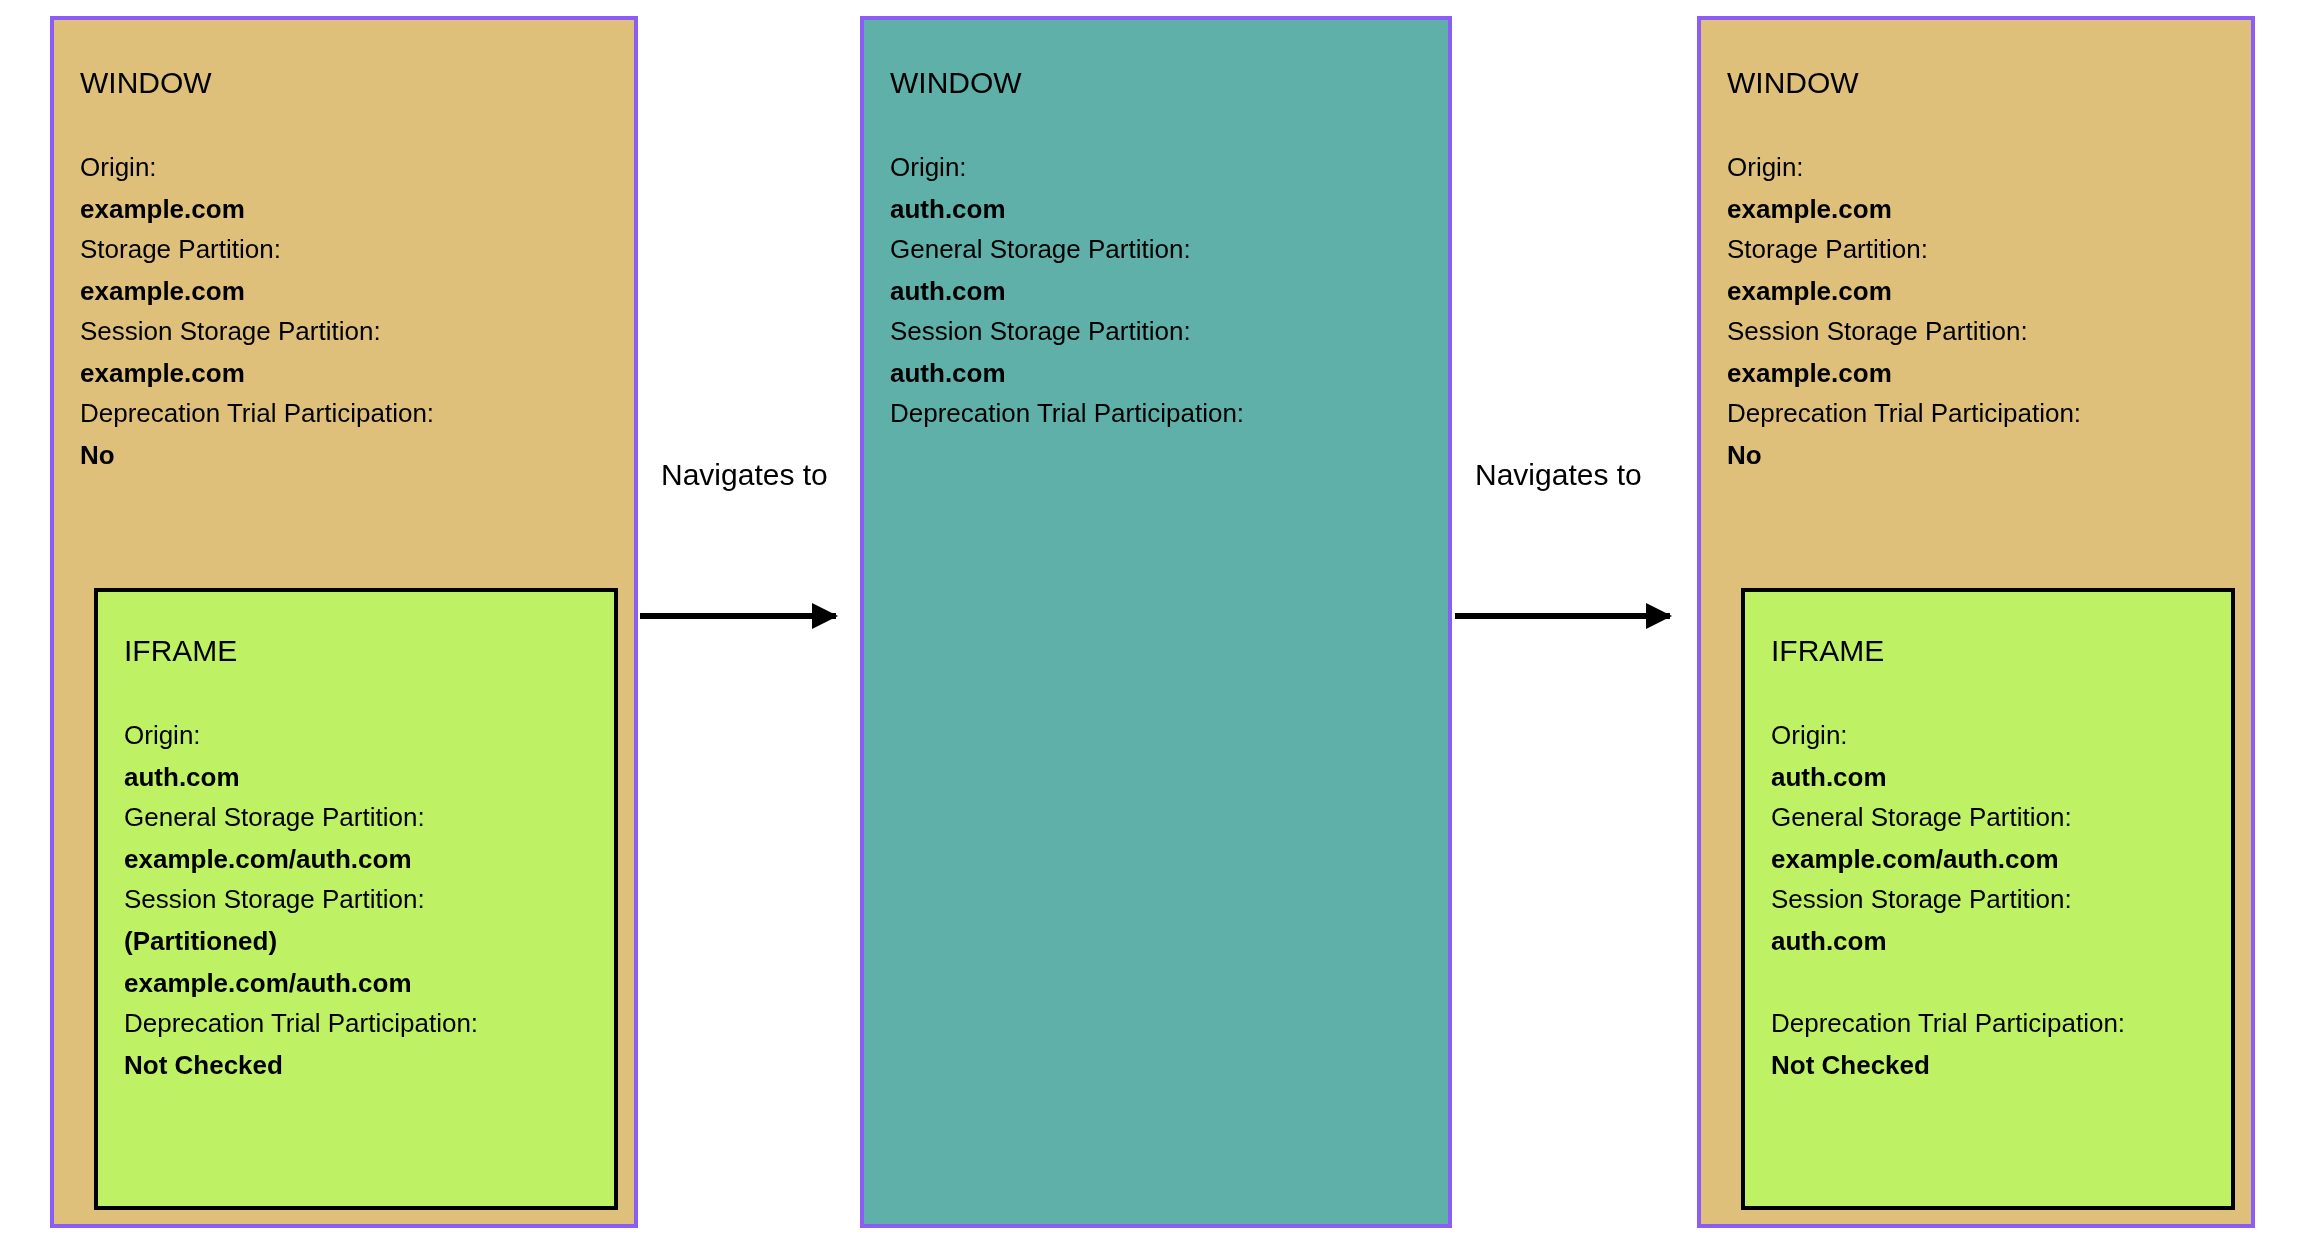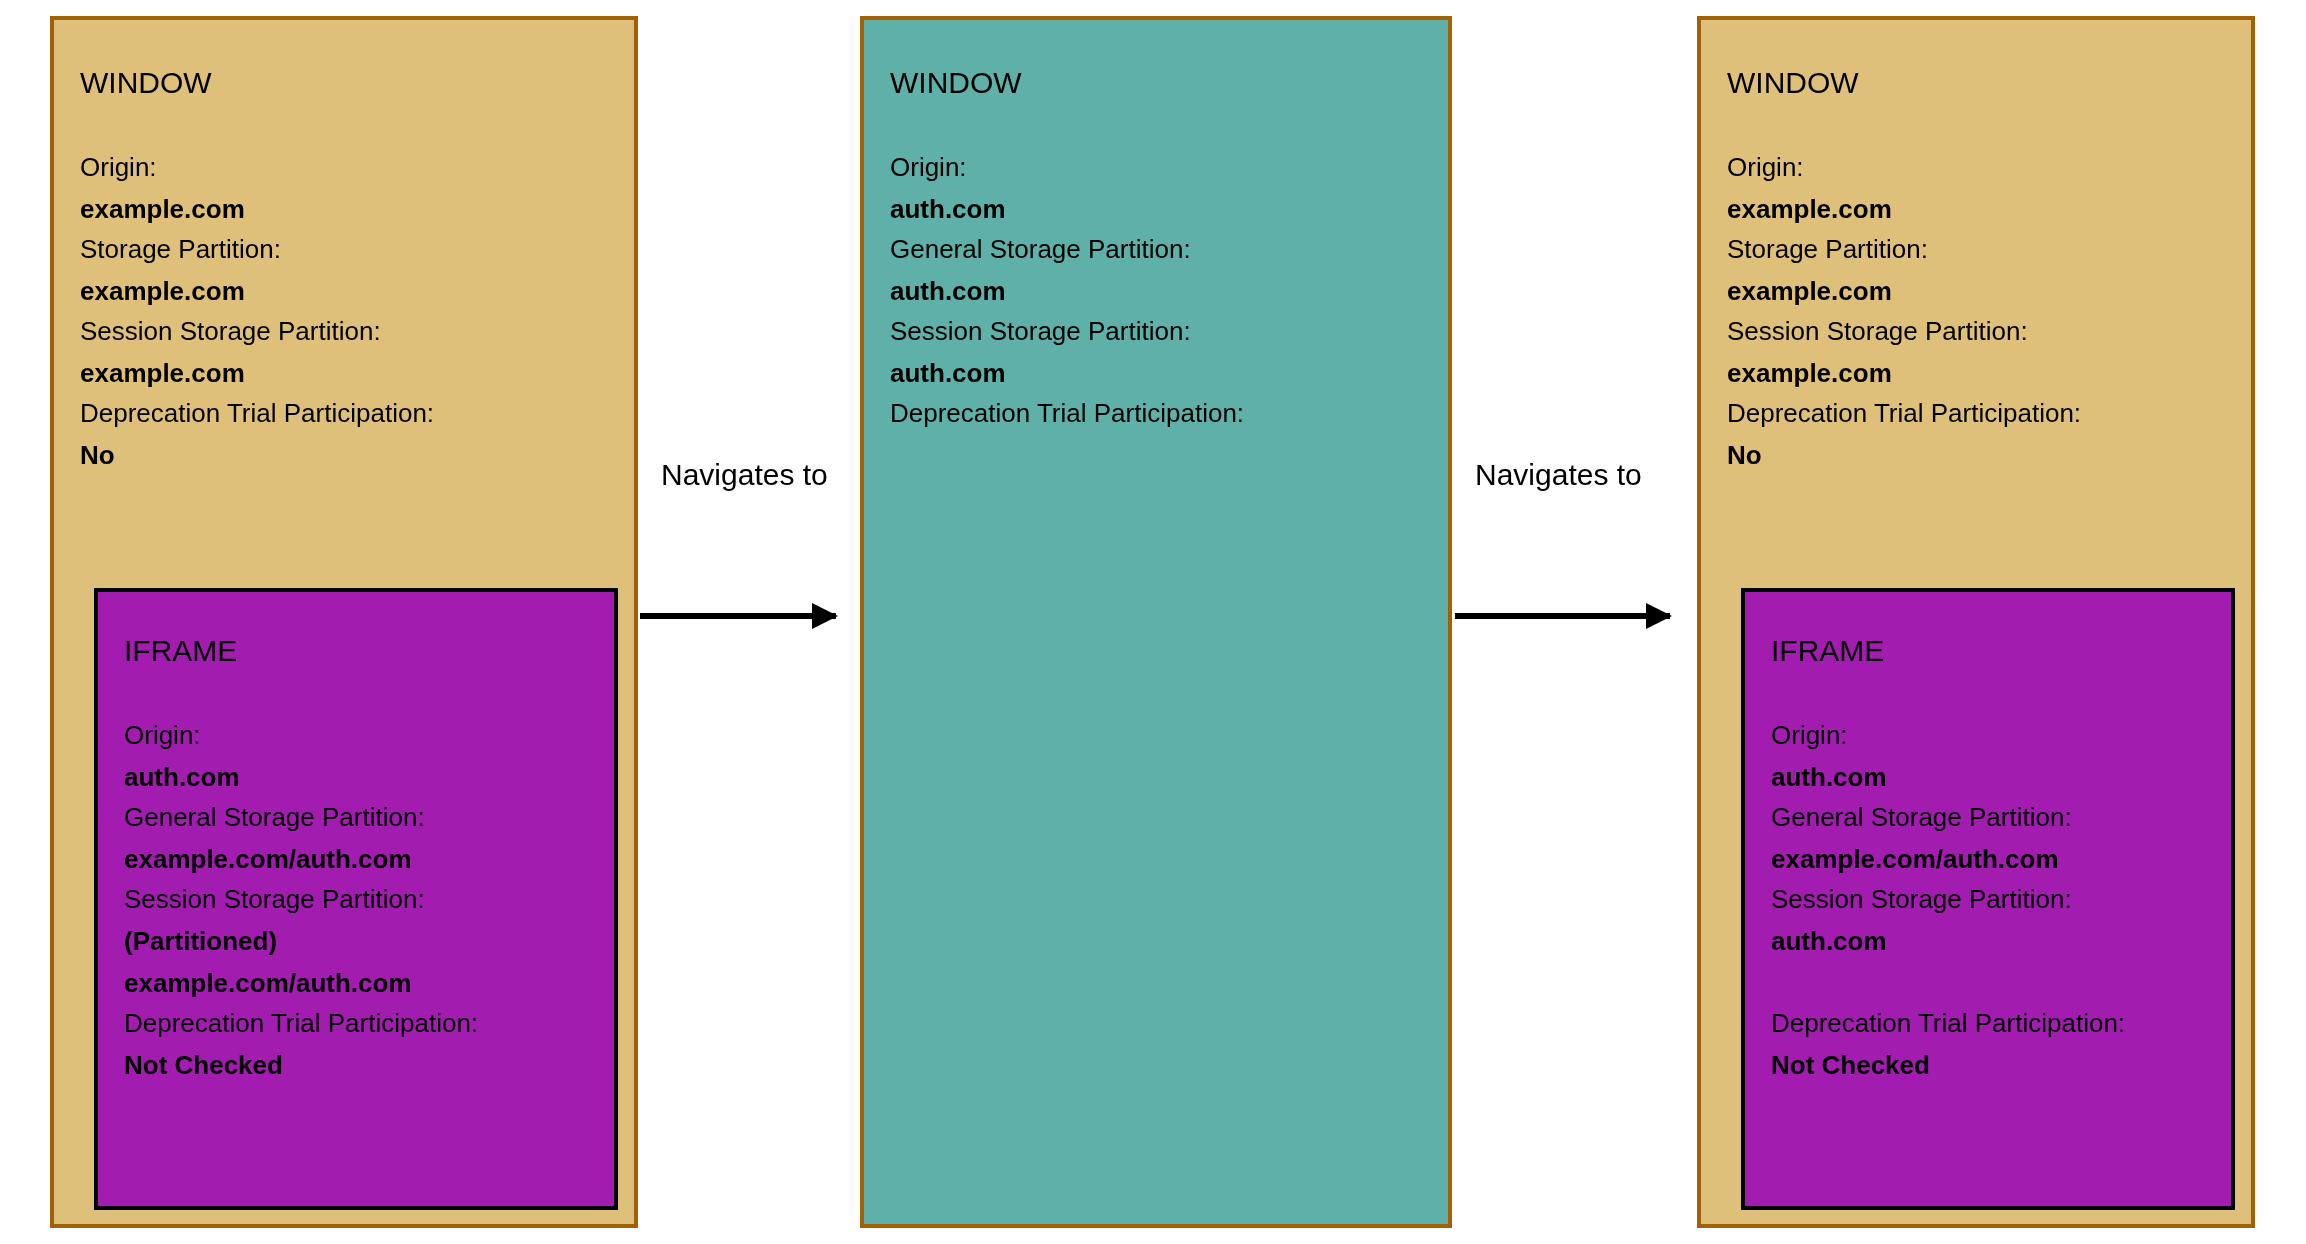--- a/index.html
+++ b/index.html
@@ -18,35 +18,35 @@
 
   .stage {
     position: absolute;
     inset: 0;
   }
 
   
   .panel {
     position: absolute;
     box-sizing: border-box;
-    border: 4px solid #a16207;
+    border: 4px solid #8b5cf6;
   }
   .panel.tan  { background: #DEC07A; }
   .panel.teal { background: #5FB0A8; }
 
   #panel-1 { left: 50px;   top: 16px; width: 588px;  height: 1212px; }
   #panel-2 { left: 860px;  top: 16px; width: 592px;  height: 1212px; }
   #panel-3 { left: 1697px; top: 16px; width: 558px;  height: 1212px; }
 
   
   .iframe-box {
     position: absolute;
     box-sizing: border-box;
     border: 4px solid #000000;
-    background: #a21caf;
+    background: #bef264;
   }
   #iframe-1 { left: 40px; top: 568px; width: 524px; height: 622px; }
   #iframe-3 { left: 40px; top: 568px; width: 494px; height: 622px; }
 
   
   .section-title {
     position: absolute;
     font-size: 30px;
     line-height: 34px;
     white-space: nowrap;

